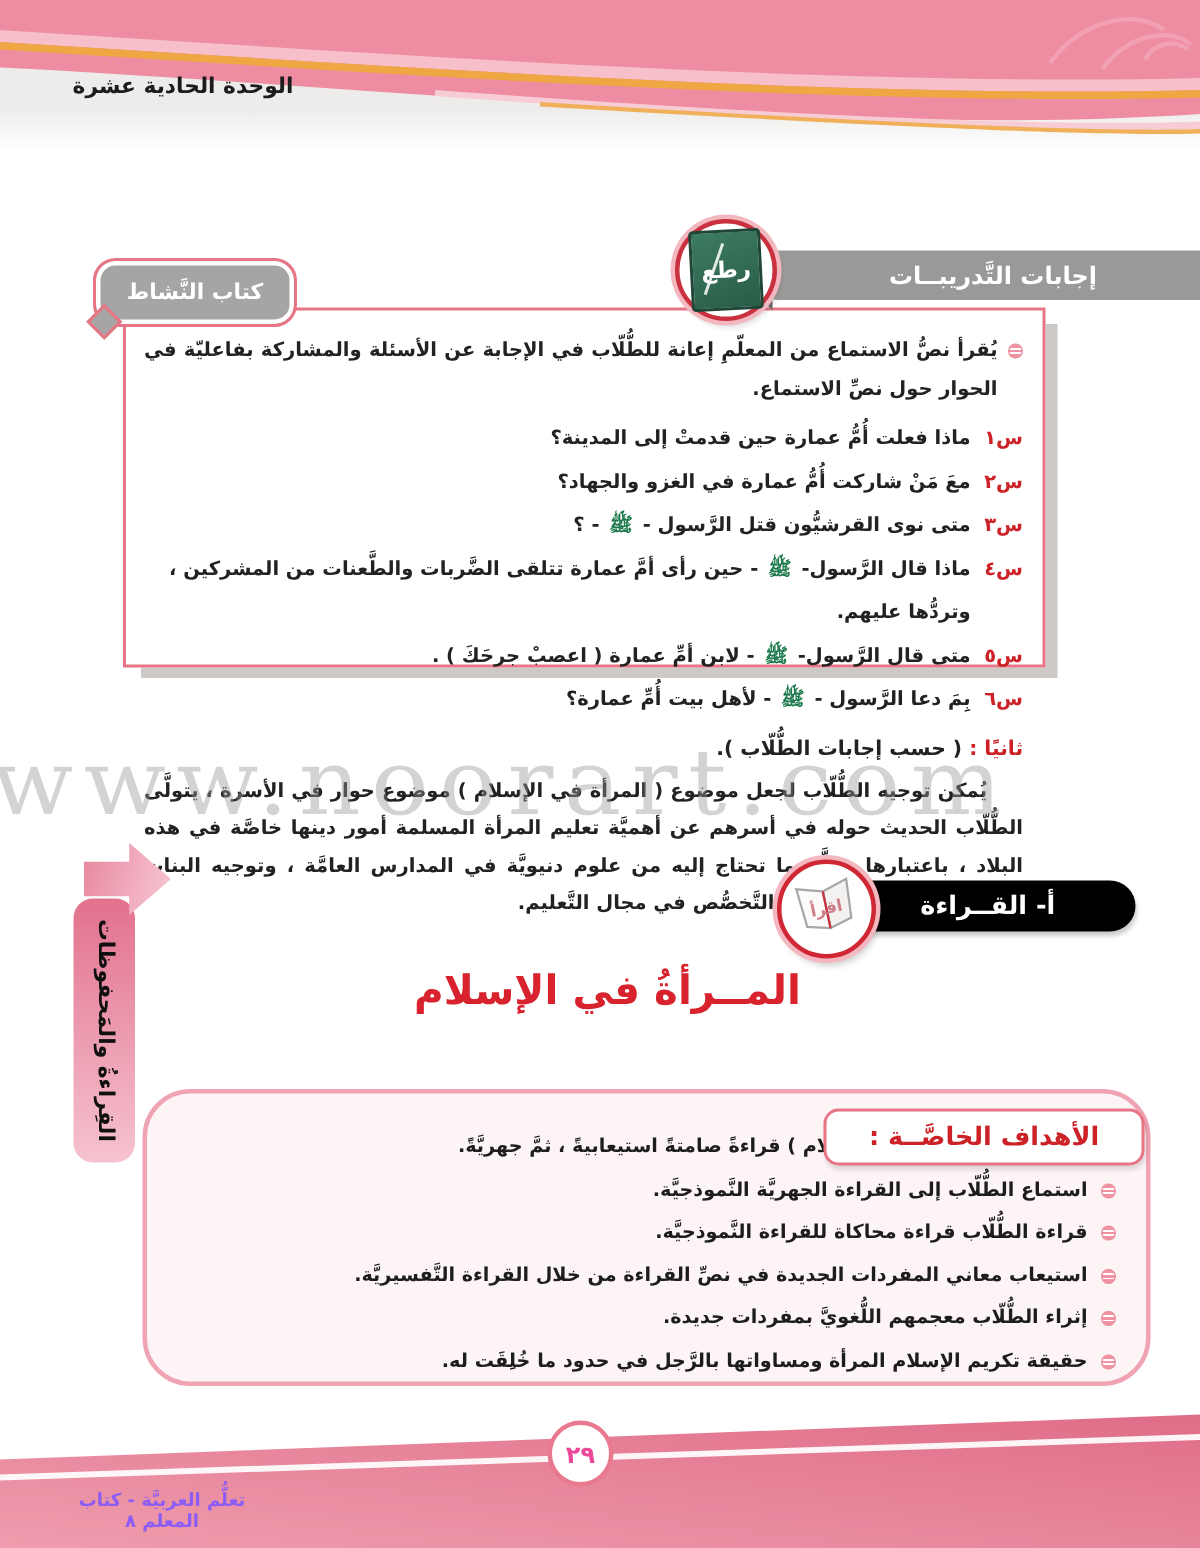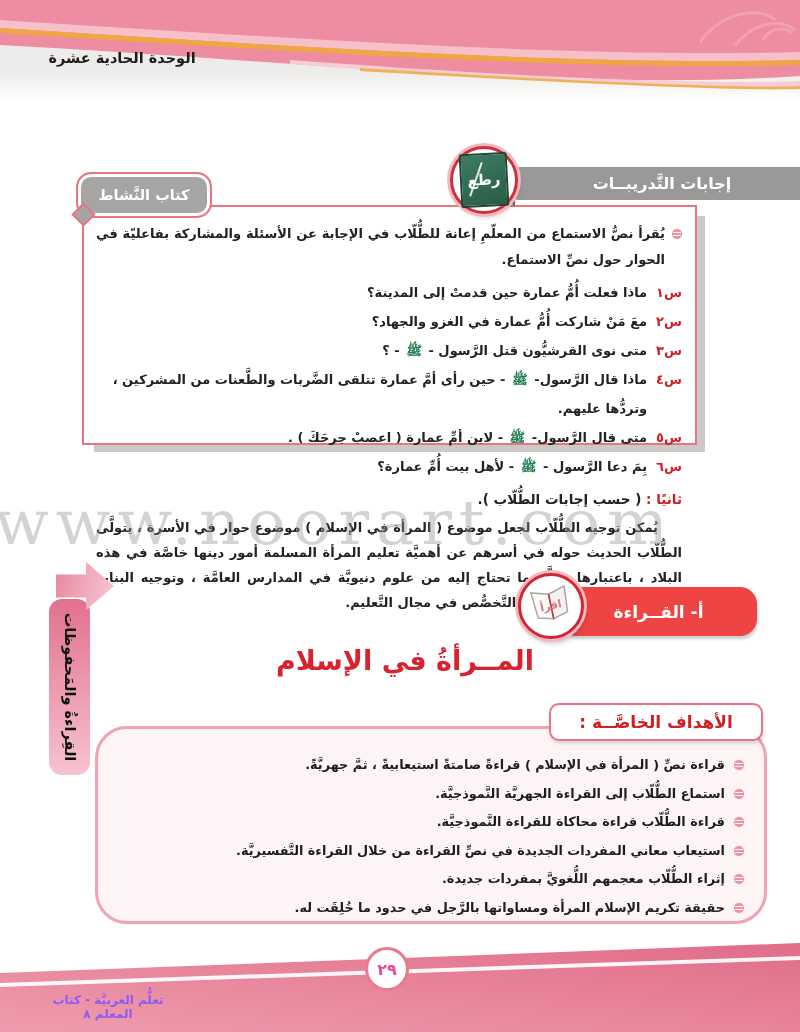--- a/index.html
+++ b/index.html
@@ -25,21 +25,21 @@
                z-index:5;display:flex;align-items:center;justify-content:center;}
   .chalk-board{width:44px;height:50px;background:linear-gradient(160deg,#3d7c62,#2a5c48);
                border:2px solid #1f4636;border-radius:3px;transform:rotate(-3deg);color:#fff;
                font-weight:bold;font-size:15px;display:flex;align-items:center;justify-content:center;position:relative;}
   .chalk-board::after{content:"";position:absolute;left:13px;top:6px;width:2px;height:36px;
                background:rgba(255,255,255,.85);transform:rotate(22deg);}
 
   .activity-tag{position:absolute;top:172px;left:62px;width:132px;height:42px;background:#a7a5a3;
                border:2px solid #e87585;box-shadow:inset 0 0 0 3px #fff;border-radius:15px;color:#fff;
                font-size:14.5px;font-weight:bold;display:flex;align-items:center;justify-content:center;
-               direction:rtl;z-index:6;margin-left:14px;}
+               direction:rtl;z-index:6;}
   .activity-tag::after{content:"";position:absolute;left:-3px;bottom:-7px;width:13px;height:13px;
                background:#a7a5a3;border:2px solid #e87585;transform:rotate(45deg);z-index:-1;}
 
   
   .main-box{position:absolute;top:205px;left:82px;width:615px;height:240px;background:#fff;
             border:2px solid #e87585;box-shadow:10px 9px 0 -2px #ccc9c6;z-index:2;box-sizing:border-box;}
   .box-inner{position:absolute;inset:0;padding:14px 13px 6px 12px;direction:rtl;}
   .intro{display:flex;gap:7px;font-size:13px;font-weight:bold;color:#222;line-height:26px;
          text-align:justify;margin:0;}
   .dot{flex:0 0 auto;width:10px;height:10px;margin-top:8px;border-radius:50%;
@@ -63,36 +63,36 @@
   
   .side-arrow{position:absolute;top:562px;left:56px;width:58px;height:48px;
               background:linear-gradient(105deg,#e8879f,#f7c9d4);
               clip-path:polygon(0 26%,52% 26%,52% 0,100% 50%,52% 100%,52% 74%,0 74%);z-index:3;}
   .side-band{position:absolute;top:599px;left:49px;width:41px;height:176px;border-radius:13px;
              background:linear-gradient(180deg,#e2718d,#f6c3cf);z-index:2;}
   .side-band span{position:absolute;left:50%;top:50%;transform:translate(-50%,-50%) rotate(90deg);
              white-space:nowrap;font-size:14.5px;font-weight:bold;color:#101010;direction:rtl;}
 
   
-  .reading-pill{position:absolute;top:587px;left:560px;width:197px;height:49px;background:#ef4444;
+  .reading-pill{position:absolute;top:587px;left:560px;width:197px;height:34px;background:#000000;
                 border-radius:17px;color:#fff;font-size:17px;font-weight:bold;display:flex;
                 align-items:center;justify-content:center;direction:rtl;z-index:3;
                 box-shadow:1px 3px 3px rgba(0,0,0,.2);}
   .reading-circle{position:absolute;top:573px;left:518px;width:60px;height:60px;background:#fff;
                 border:3px solid #cf2733;border-radius:50%;z-index:4;
                 box-shadow:0 0 0 3px #f3b7c0,2px 5px 4px rgba(0,0,0,.18);
                 display:flex;align-items:center;justify-content:center;}
   .book-wrap{position:relative;width:42px;height:38px;transform:rotate(-12deg);}
   .book-label{position:absolute;left:50%;top:50%;transform:translate(-50%,-52%);
               font-size:11px;font-weight:bold;color:rgba(205,120,130,.95);}
 
   
   .main-title{position:absolute;top:645px;left:240px;width:330px;text-align:center;font-size:27px;
               font-weight:bold;color:#d8232e;direction:rtl;z-index:3;}
-  .objectives-pill{position:absolute;top:703px;left:549px;width:214px;height:38px;background:#fff;
+  .objectives-pill{position:absolute;top:739px;left:549px;width:214px;height:38px;background:#fff;
               border:2px solid #e87585;border-radius:10px;display:flex;align-items:center;
               justify-content:center;color:#cc2127;font-size:17px;font-weight:bold;direction:rtl;
               z-index:4;box-shadow:1px 3px 3px rgba(0,0,0,.12);box-sizing:border-box;}
   .objectives-box{position:absolute;top:726px;left:95px;width:672px;height:198px;background:#fdf4f5;
               border:3px solid #efa3b3;border-radius:32px;z-index:2;box-sizing:border-box;
               padding:22px 20px 6px 16px;direction:rtl;}
   .obj-row{display:flex;gap:9px;font-size:12.8px;font-weight:bold;color:#1d1d1d;line-height:28.5px;}
   .obj-row .dot{margin-top:9px;}
 
   

